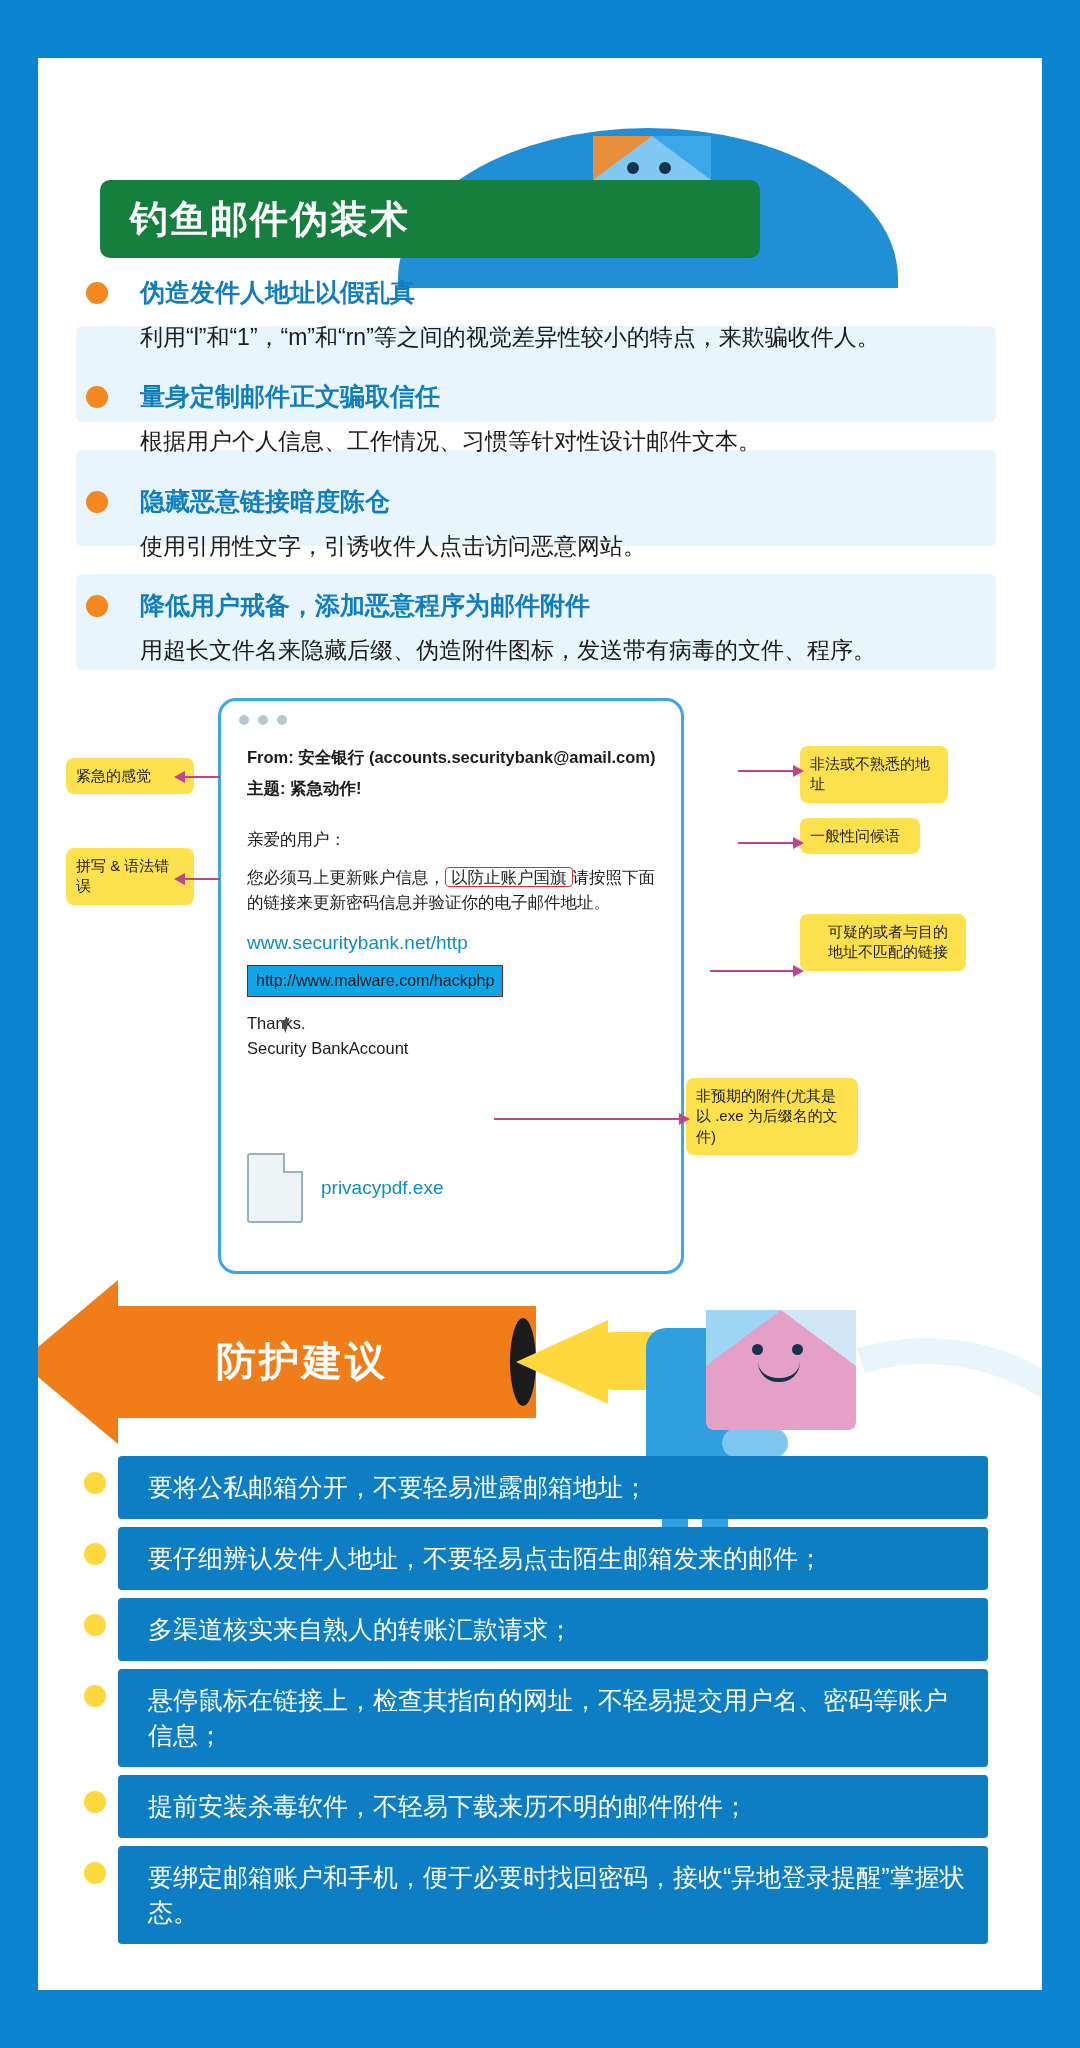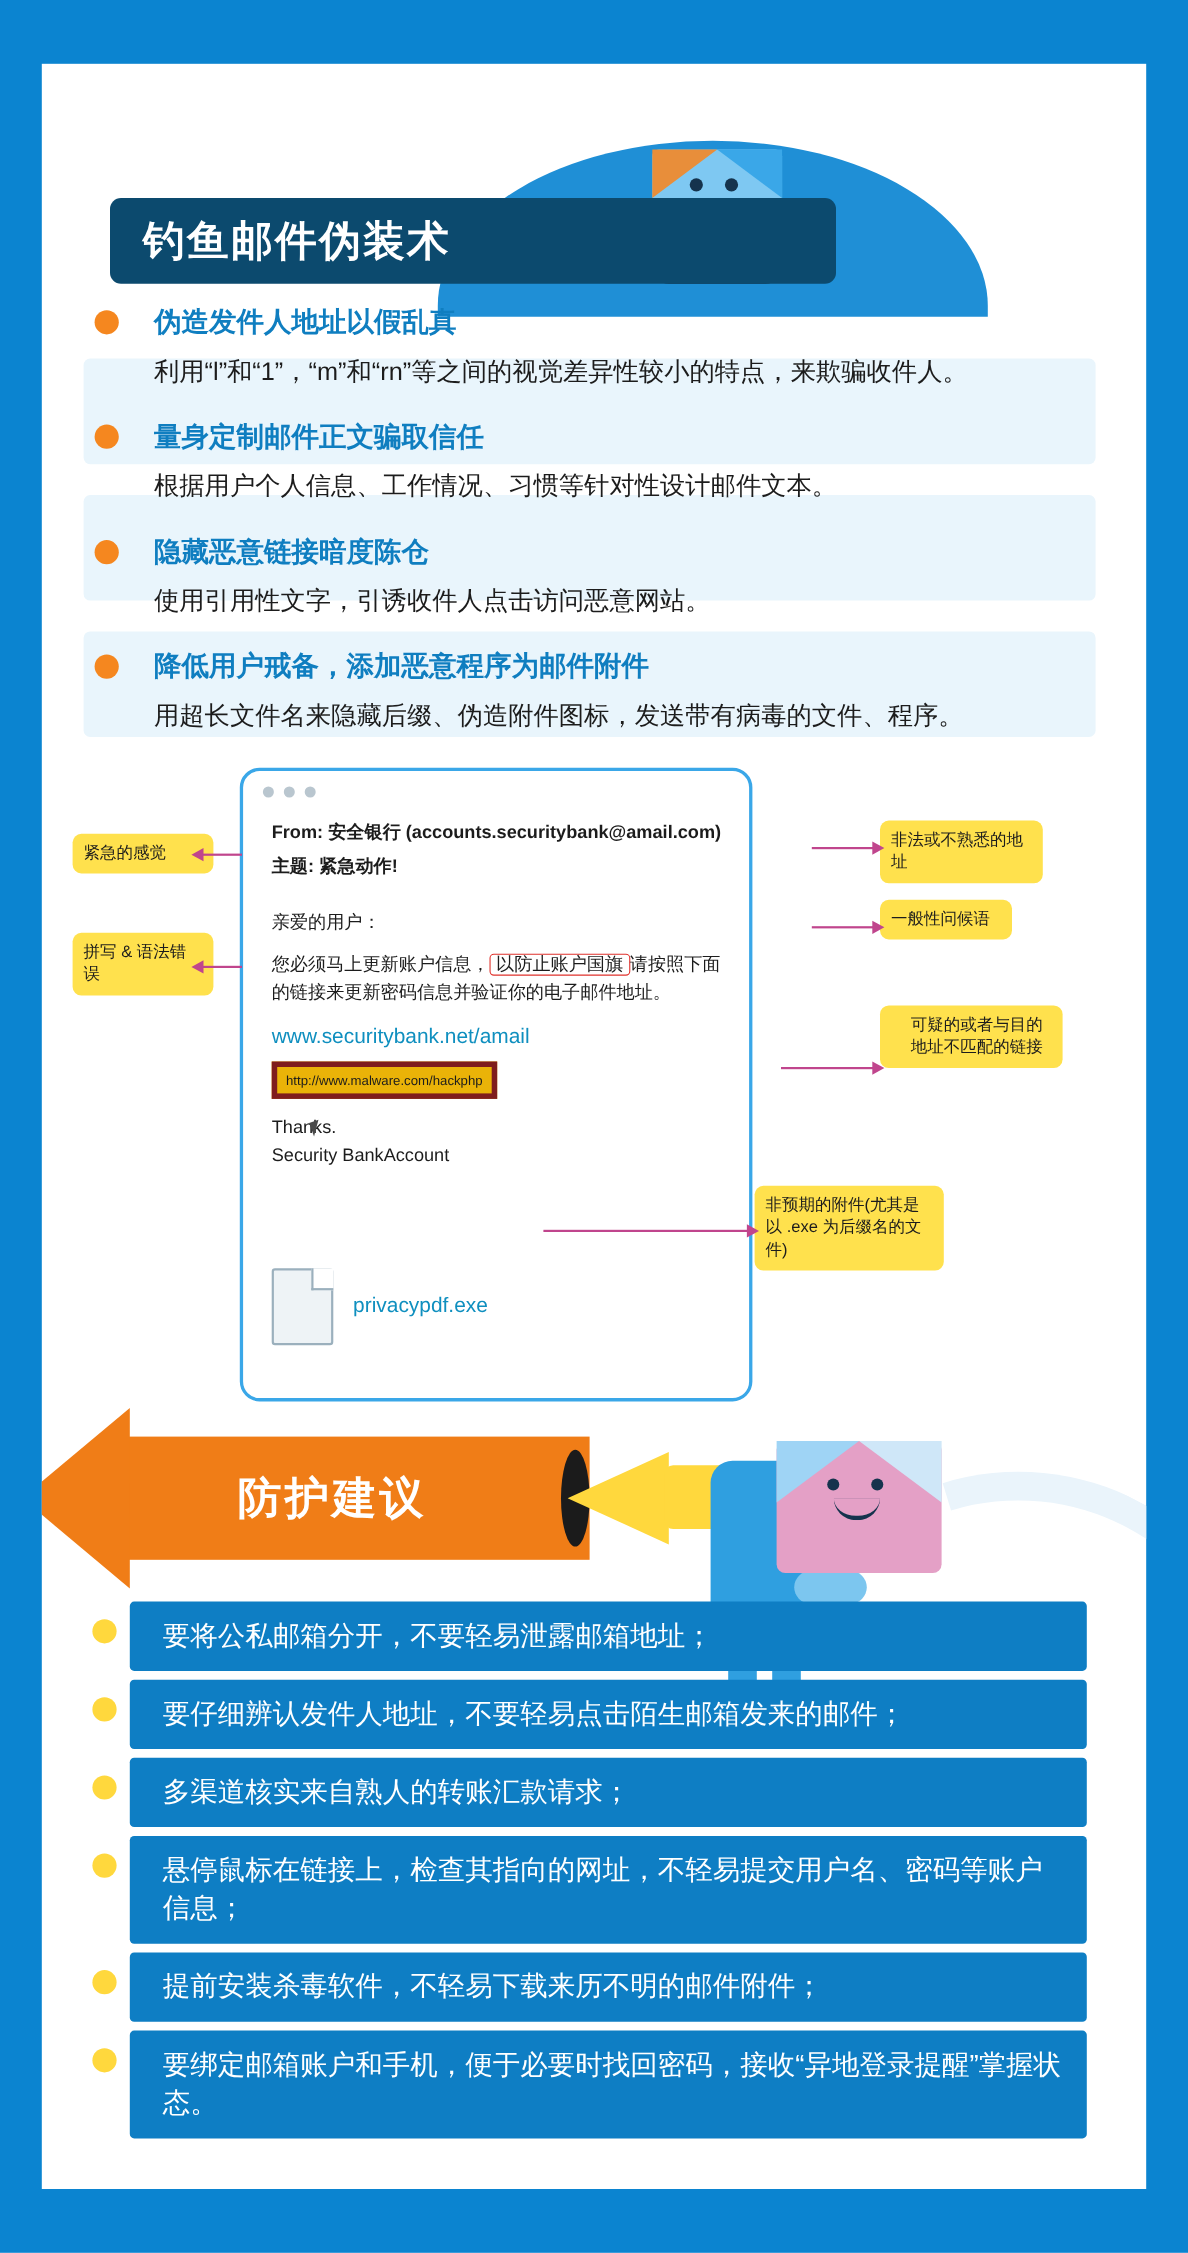--- a/index.html
+++ b/index.html
@@ -46,21 +46,21 @@
     border-bottom:4px solid #15334d; border-radius:0 0 20px 20px;
   }
   .hill-shoe {
     position:absolute; left:556px; top:178px; width:116px; height:22px;
     background:#15334d; border-radius:0 0 14px 14px;
   }
 
   
   .banner {
     position:absolute; left:62px; top:122px; width:660px; height:78px;
-    background:#0c4a6e; border-radius:10px 10px 10px 10px;
+    background:#15803d; border-radius:10px 10px 10px 10px;
     display:flex; align-items:center;
   }
   .banner h1 {
     margin:0 0 0 30px; color:#ffffff; font-size:38px; font-weight:bold; letter-spacing:2px;
   }
 
   
   .tips { position:absolute; left:48px; top:218px; width:900px; }
   .tip { position:relative; padding:0 0 0 54px; margin-bottom:26px; }
   .tip .dot {
@@ -84,22 +84,22 @@
   }
   .mailcard .bar { position:absolute; left:18px; top:14px; display:flex; gap:9px; }
   .mailcard .bar i { width:10px; height:10px; border-radius:50%; background:#b9c6cf; display:block; }
   .mailbody { position:absolute; left:26px; top:44px; right:18px; font-size:16.5px; color:#1c1c1c; line-height:1.5; }
   .mailbody .from { font-weight:bold; margin-bottom:6px; }
   .mailbody .subj { font-weight:bold; margin-bottom:26px; }
   .mailbody p { margin:0 0 14px 0; }
   .hl-box { border:1.5px solid #e0322c; border-radius:4px; padding:0 5px; }
   .link { color:#0f8fbf; font-size:19px; }
   .urlpill {
-    display:inline-block; margin-top:8px; border:5px solid #7f1d1d; background:#eab308;
-    font-size:12px; padding:3px 8px; color:#1c1c1c;
+    display:inline-block; margin-top:8px; border:1px solid #7f1d1d; background:#0ea5e9;
+    font-size:16px; padding:3px 8px; color:#1c1c1c;
   }
   .cursor {
     position:absolute; left:62px; top:318px; width:0; height:0;
     border-left:9px solid #4a4a4a; border-bottom:13px solid transparent; transform:rotate(-20deg);
   }
   .attach { position:absolute; left:26px; top:452px; display:flex; align-items:center; gap:18px; }
   .docicon {
     width:52px; height:66px; background:#eef3f6; border:2px solid #9bb0bd;
     border-radius:3px; position:relative;
   }
@@ -228,21 +228,21 @@
       <div class="from">
         <span>From:</span>
         <span>安全银行 (accounts.securitybank@amail.com)</span>
       </div>
       <div class="subj">主题: 紧急动作!</div>
       <p>亲爱的用户：</p>
       <p>
         <span>您必须马上更新账户信息，</span><span class="hl-box">以防止账户国旗</span><span>请按照下面的链接来更新密码信息并验证你的电子邮件地址。</span>
       </p>
       <p>
-        <span class="link">www.securitybank.net/amail</span><br>
+        <span class="link">www.securitybank.net/http</span><br>
         <span class="urlpill">http://www.malware.com/hackphp</span>
       </p>
       <p style="margin-bottom:0;">Thanks.</p>
       <p>Security BankAccount</p>
     </div>
     <div class="cursor"></div>
     <div class="attach">
       <span class="docicon"></span>
       <span class="attachname">privacypdf.exe</span>
     </div>

